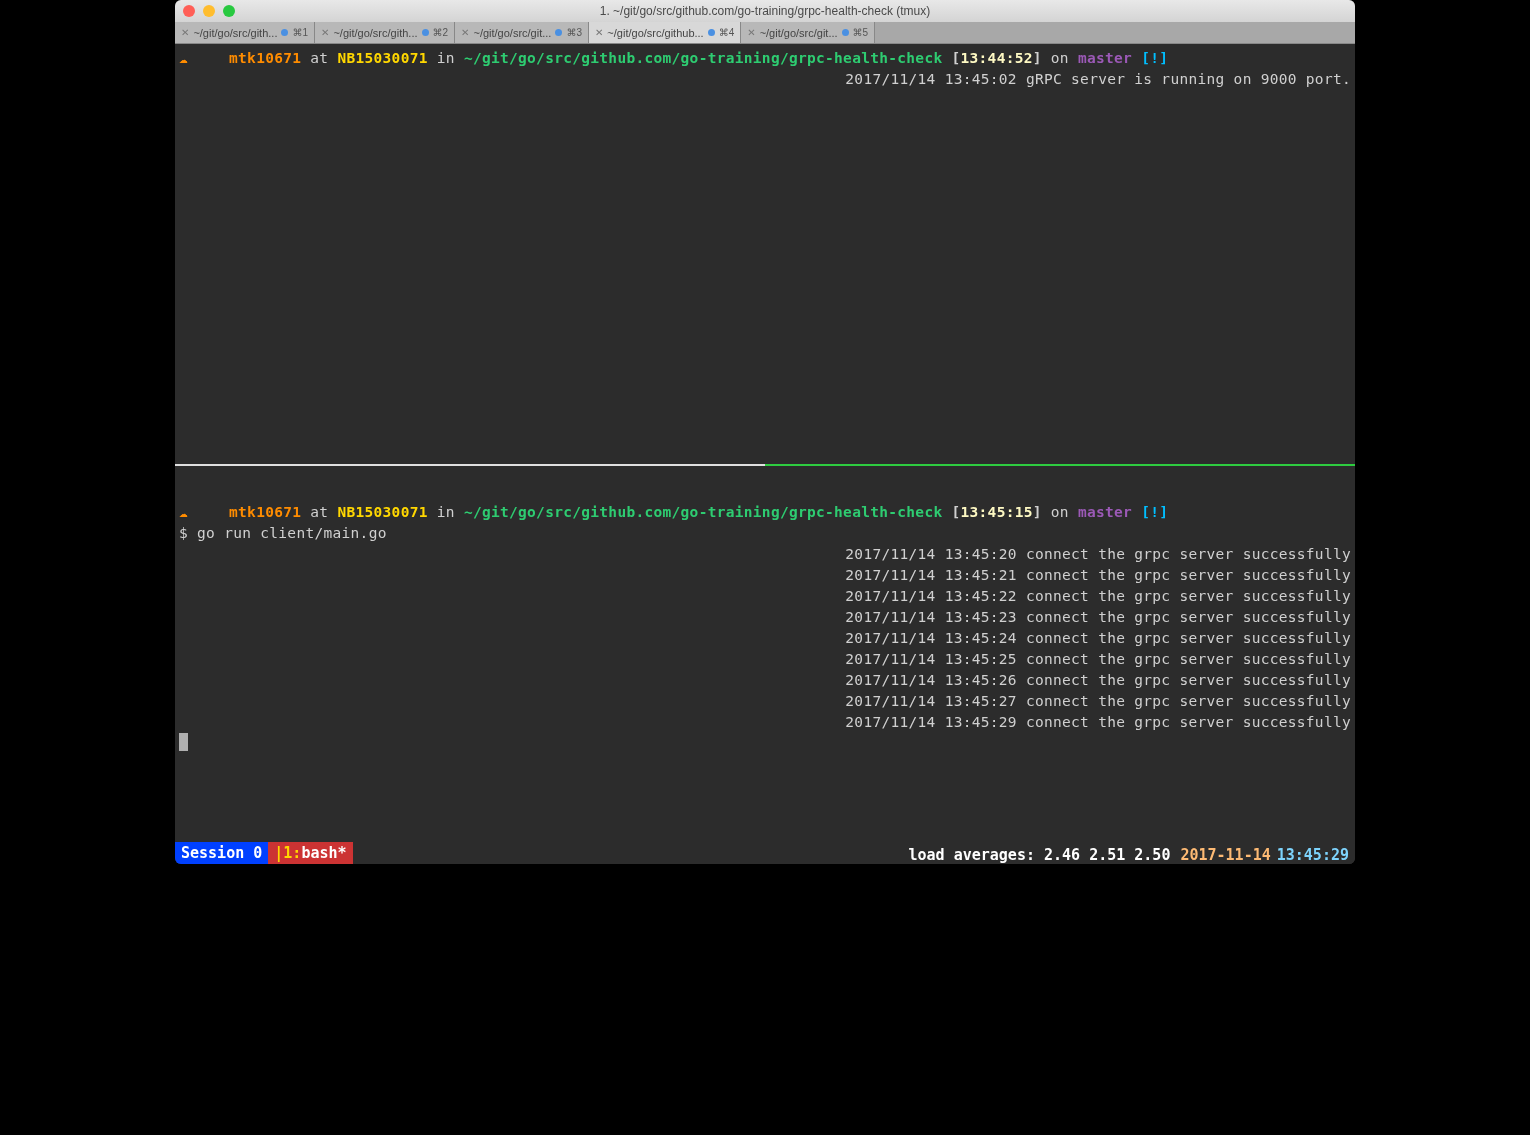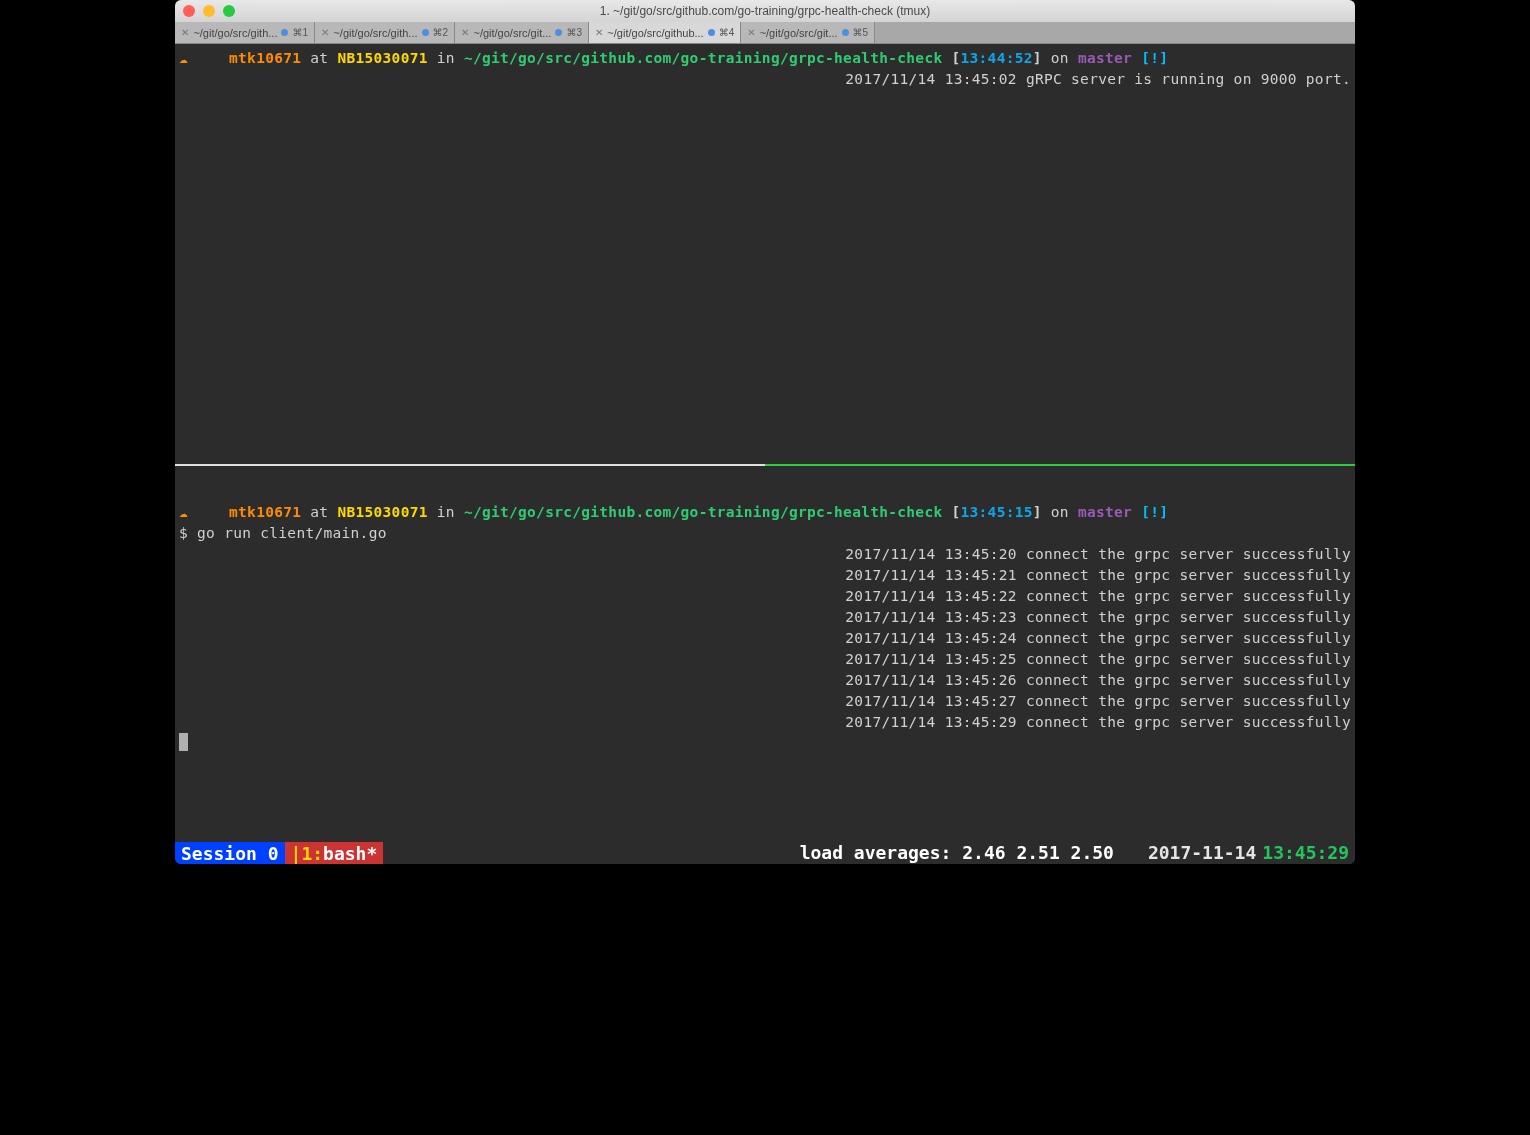--- a/index.html
+++ b/index.html
@@ -121,39 +121,39 @@
     }
     .prompt-line {
       white-space: pre;
     }
     .cloud-icon { color: #ff8c00; }
     .user { color: #ff8c00; font-weight: bold; padding-left: 32px; }
     .at-in-on { color: #d0d0d0; }
     .host { color: #ffd700; font-weight: bold; margin-top: 14px; }
     .path { color: #2ecc71; font-weight: bold; }
     .bracket { color: #d0d0d0; font-weight: bold; }
-    .time-prompt { color: #0ea5e9; font-weight: bold; }
+    .time-prompt { color: #fef9c3; font-weight: bold; }
     .branch { color: #9b59b6; font-weight: bold; }
     .excl { color: #00bfff; font-weight: bold; }
     .dollar { color: #d0d0d0; }
     .cmd { color: #d0d0d0; }
     .log-line { color: #d0d0d0; white-space: pre; text-align: right; }
     .cursor-block {
       display: inline-block;
       width: 9px;
       height: 18px;
       background: #b0b0b0;
       vertical-align: text-bottom;
     }
     .statusbar {
       height: 22px;
       background: #2c2c2c;
       display: flex;
-      align-items: flex-start;
-      font-size: 18px;
+      align-items: flex-end;
+      font-size: 15px;
       font-weight: bold;
       padding: 0;
     }
     .status-session {
       background: #0040ff;
       color: #fff;
       padding: 0 6px;
       height: 100%;
       display: flex;
       align-items: center;
@@ -163,22 +163,22 @@
       color: #ffd700;
       padding: 0 6px;
       height: 100%;
       display: flex;
       align-items: center;
     }
     .status-window .pipe { color: #ffd700; }
     .status-window .winname { color: #fff; }
     .status-spacer { flex: 1; }
     .status-load { color: #fff; padding-right: 10px; }
-    .status-date { color: #e5e5e5; padding-right: 6px; margin-left: 24px; }
-    .status-time { color: #22c55e; padding-right: 6px; }
+    .status-date { color: #fdba74; padding-right: 6px; }
+    .status-time { color: #7dd3fc; padding-right: 6px; }
   </style>
 </head>
 <body>
 
 <div class="window">
 
   <div class="titlebar">
     <div class="traffic-lights">
       <div class="traffic-light tl-close"></div>
       <div class="traffic-light tl-min"></div>

